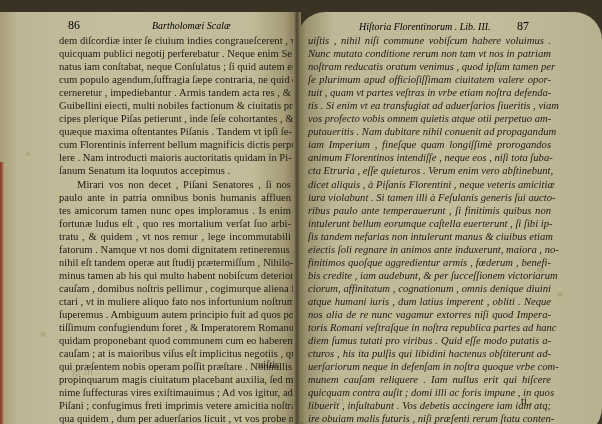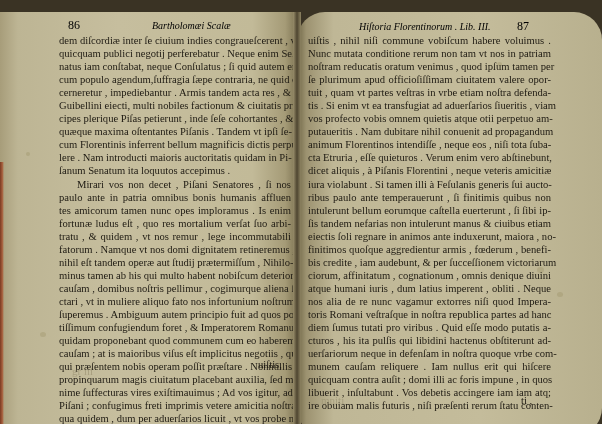--- a/index.html
+++ b/index.html
@@ -10,21 +10,21 @@
   .page.right { left:297px; width:305px; background:linear-gradient(90deg,#6f6646 0%,#9c9270 3%,#bfb796 12%,#c4bc9b 60%,#b8b08e 100%);border-radius:28px; }
   .left .edge { position:absolute; left:0; top:150px; width:4px; height:274px; background:linear-gradient(90deg,#7a3a22,#a7603e 60%,transparent); }
   .gutter { position:absolute; left:293px; top:0; width:8px; height:424px; background:linear-gradient(90deg,#9a8f6c,#4e4530 50%,#8e8462); }
   .pnum { font-style:normal; font-size:12px; }
   .left .pnum { position:absolute; left:68px; top:6px; }
   .left .running { position:absolute; left:152px; top:8px; font-size:10px; }
   .right .running { position:absolute; left:62px; top:9px; font-size:10px; }
   .right .pnum { position:absolute; left:220px; top:7px; }
   .text { position:absolute; font-size:10.6px; line-height:13.05px; color:#1e1a12; white-space:nowrap; }
   .left .text { left:59px; top:22px; width:232px; }
-  .right .text { left:11px; top:11px; width:243px; }
+  .right .text { left:11px; top:11px; width:243px;font-style:italic; }
   .line { display:block; text-align:justify; text-align-last:justify; height:13.05px; }
   .line.last { text-align-last:left; }
   .line.indent { padding-left:18px; }
   .catch { position:absolute; font-size:10.6px; color:#1e1a12; }
   .left .catch { left:258px; top:347px; }
   .right .catch { left:224px; top:383px; }
   .sig { position:absolute; font-size:11px; color:#9c9373; opacity:0.7; }
   .left .sig { left:72px; top:353px; }
   .right .sig { left:24px; top:382px; }
   .stain { position:absolute; border-radius:50%; background:#8d7f50; opacity:0.25; }
@@ -84,20 +84,21 @@
     <span class="pnum">87</span>
     <div class="text" style="top:22px;">
       <span class="line">uiſtis , nihil niſi commune vobiſcum habere voluimus .</span>
       <span class="line">Nunc mutata conditione rerum non tam vt nos in patriam</span>
       <span class="line">noſtram reducatis oratum venimus , quod ipſum tamen per</span>
       <span class="line">ſe plurimum apud officioſiſſimam ciuitatem valere opor-</span>
       <span class="line">tuit , quam vt partes veſtras in vrbe etiam noſtra defenda-</span>
       <span class="line">tis . Si enim vt ea transfugiat ad aduerſarios ſiueritis , viam</span>
       <span class="line">vos profecto vobis omnem quietis atque otii perpetuo am-</span>
       <span class="line">putaueritis . Nam dubitare nihil conuenit ad propagandum</span>
+      <span class="line">iam Imperium , fineſque quam longiſſimè prorogandos</span>
       <span class="line">animum Florentinos intendiſſe , neque eos , niſi tota ſuba-</span>
       <span class="line">cta Etruria , eſſe quieturos . Verum enim vero abſtinebunt,</span>
       <span class="line">dicet aliquis , à Piſanis Florentini , neque veteris amicitiæ</span>
       <span class="line">iura violabunt . Si tamen illi à Feſulanis generis ſui aucto-</span>
       <span class="line">ribus paulo ante temperauerunt , ſi finitimis quibus non</span>
       <span class="line">intulerunt bellum eorumque caſtella euerterunt , ſi ſibi ip-</span>
       <span class="line">ſis tandem nefarias non intulerunt manus &amp; ciuibus etiam</span>
       <span class="line">eiectis ſoli regnare in animos ante induxerunt, maiora , no-</span>
       <span class="line">finitimos quoſque aggredientur armis , fœderum , benefi-</span>
       <span class="line">bis credite , iam audebunt, &amp; per ſucceſſionem victoriarum</span>

